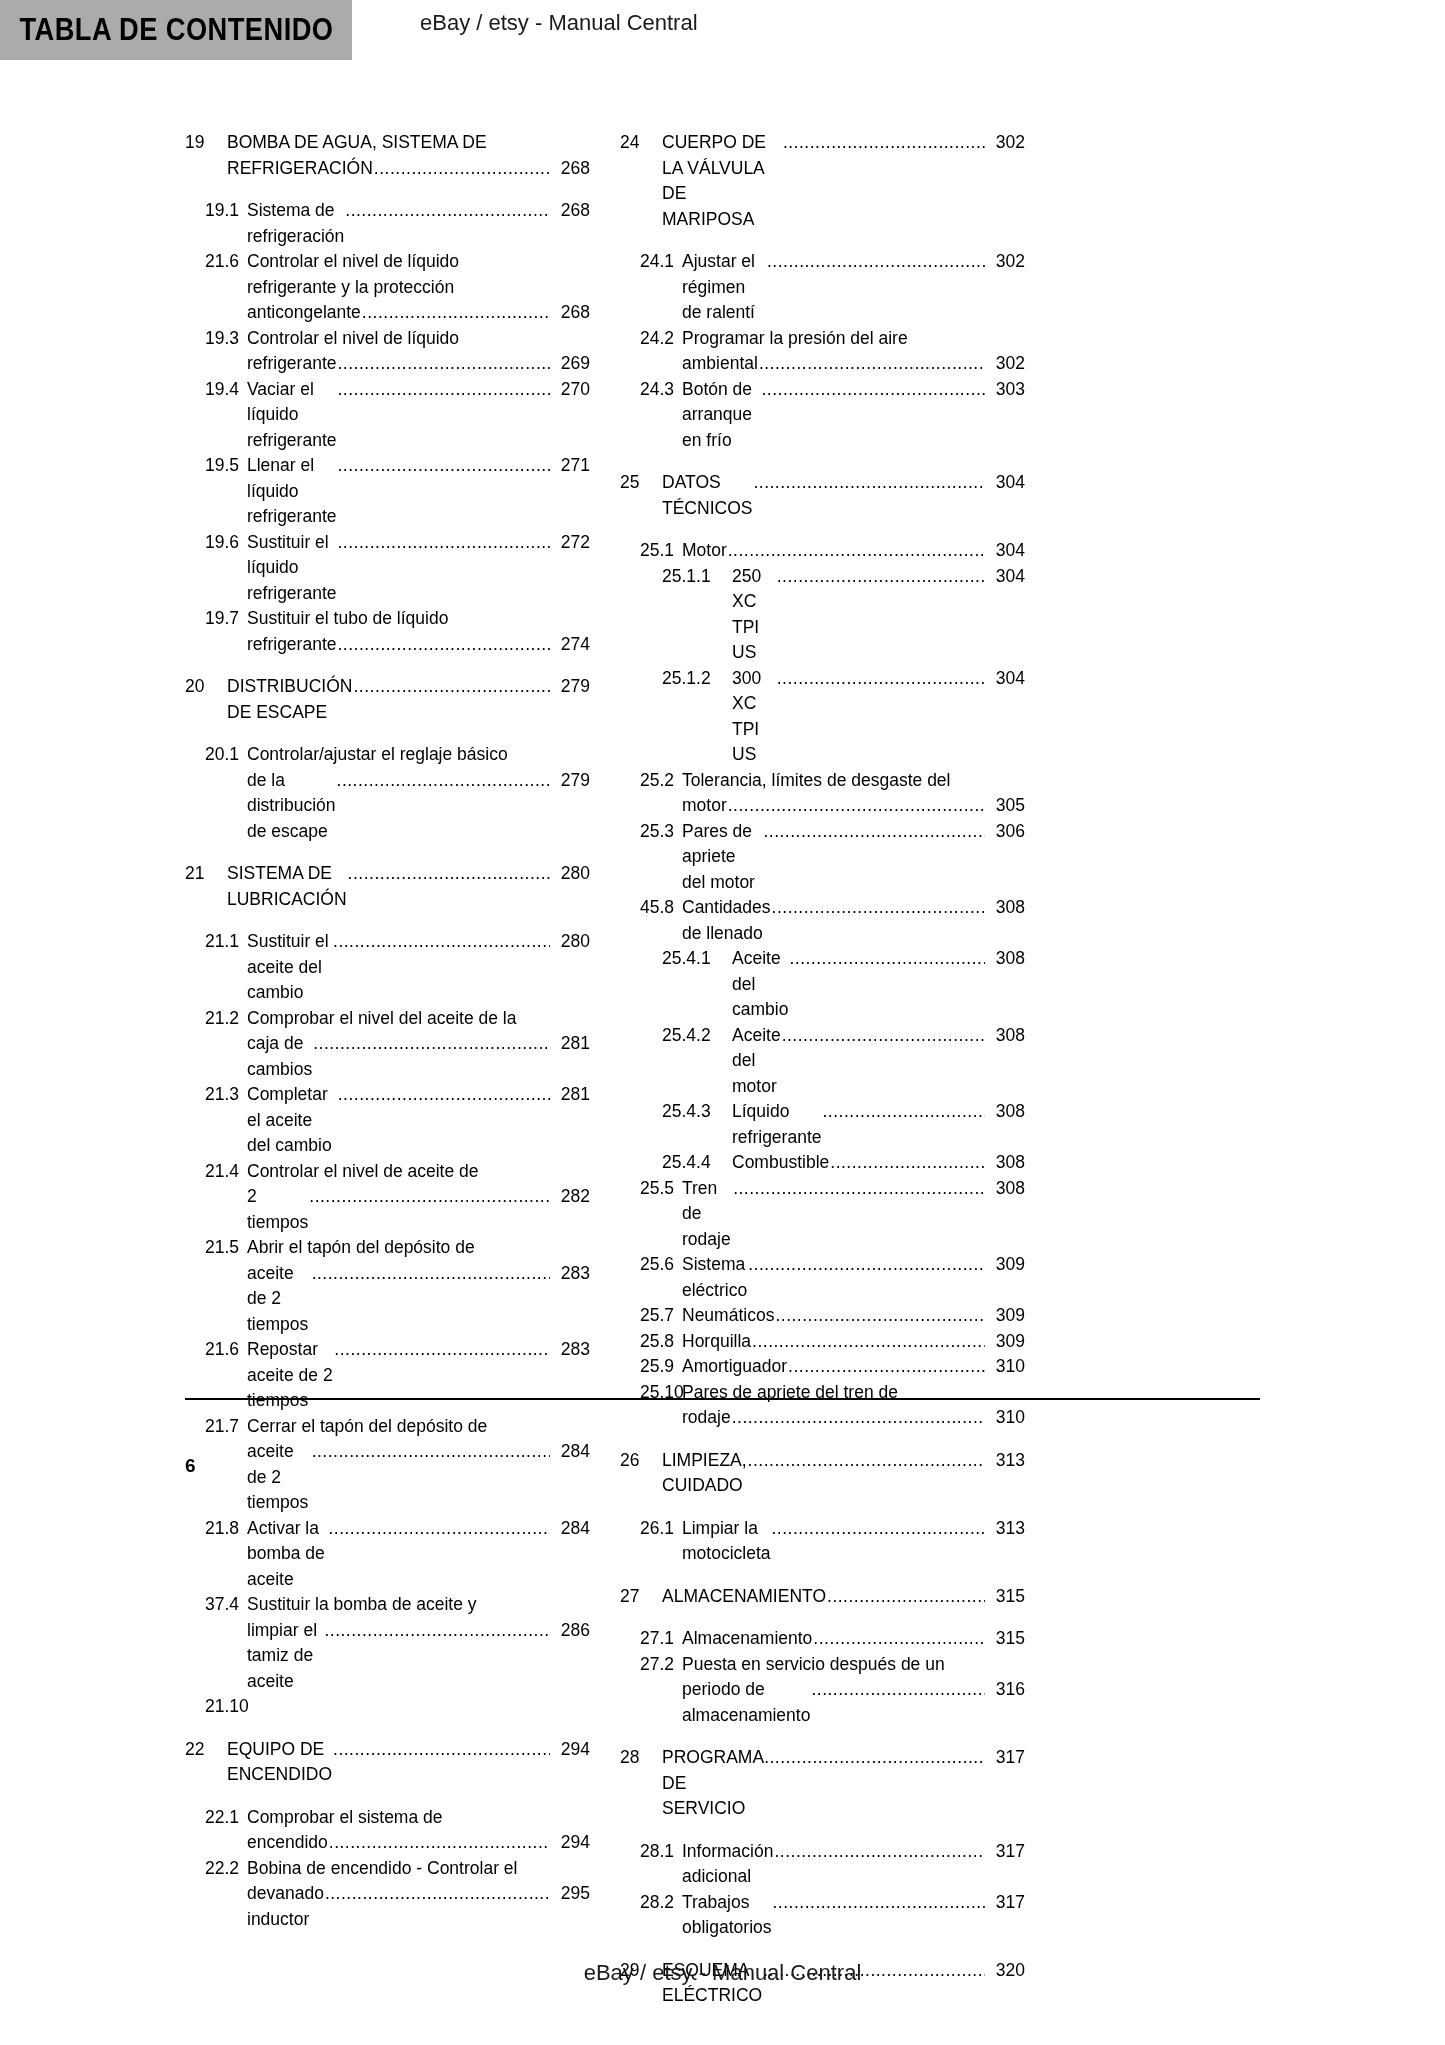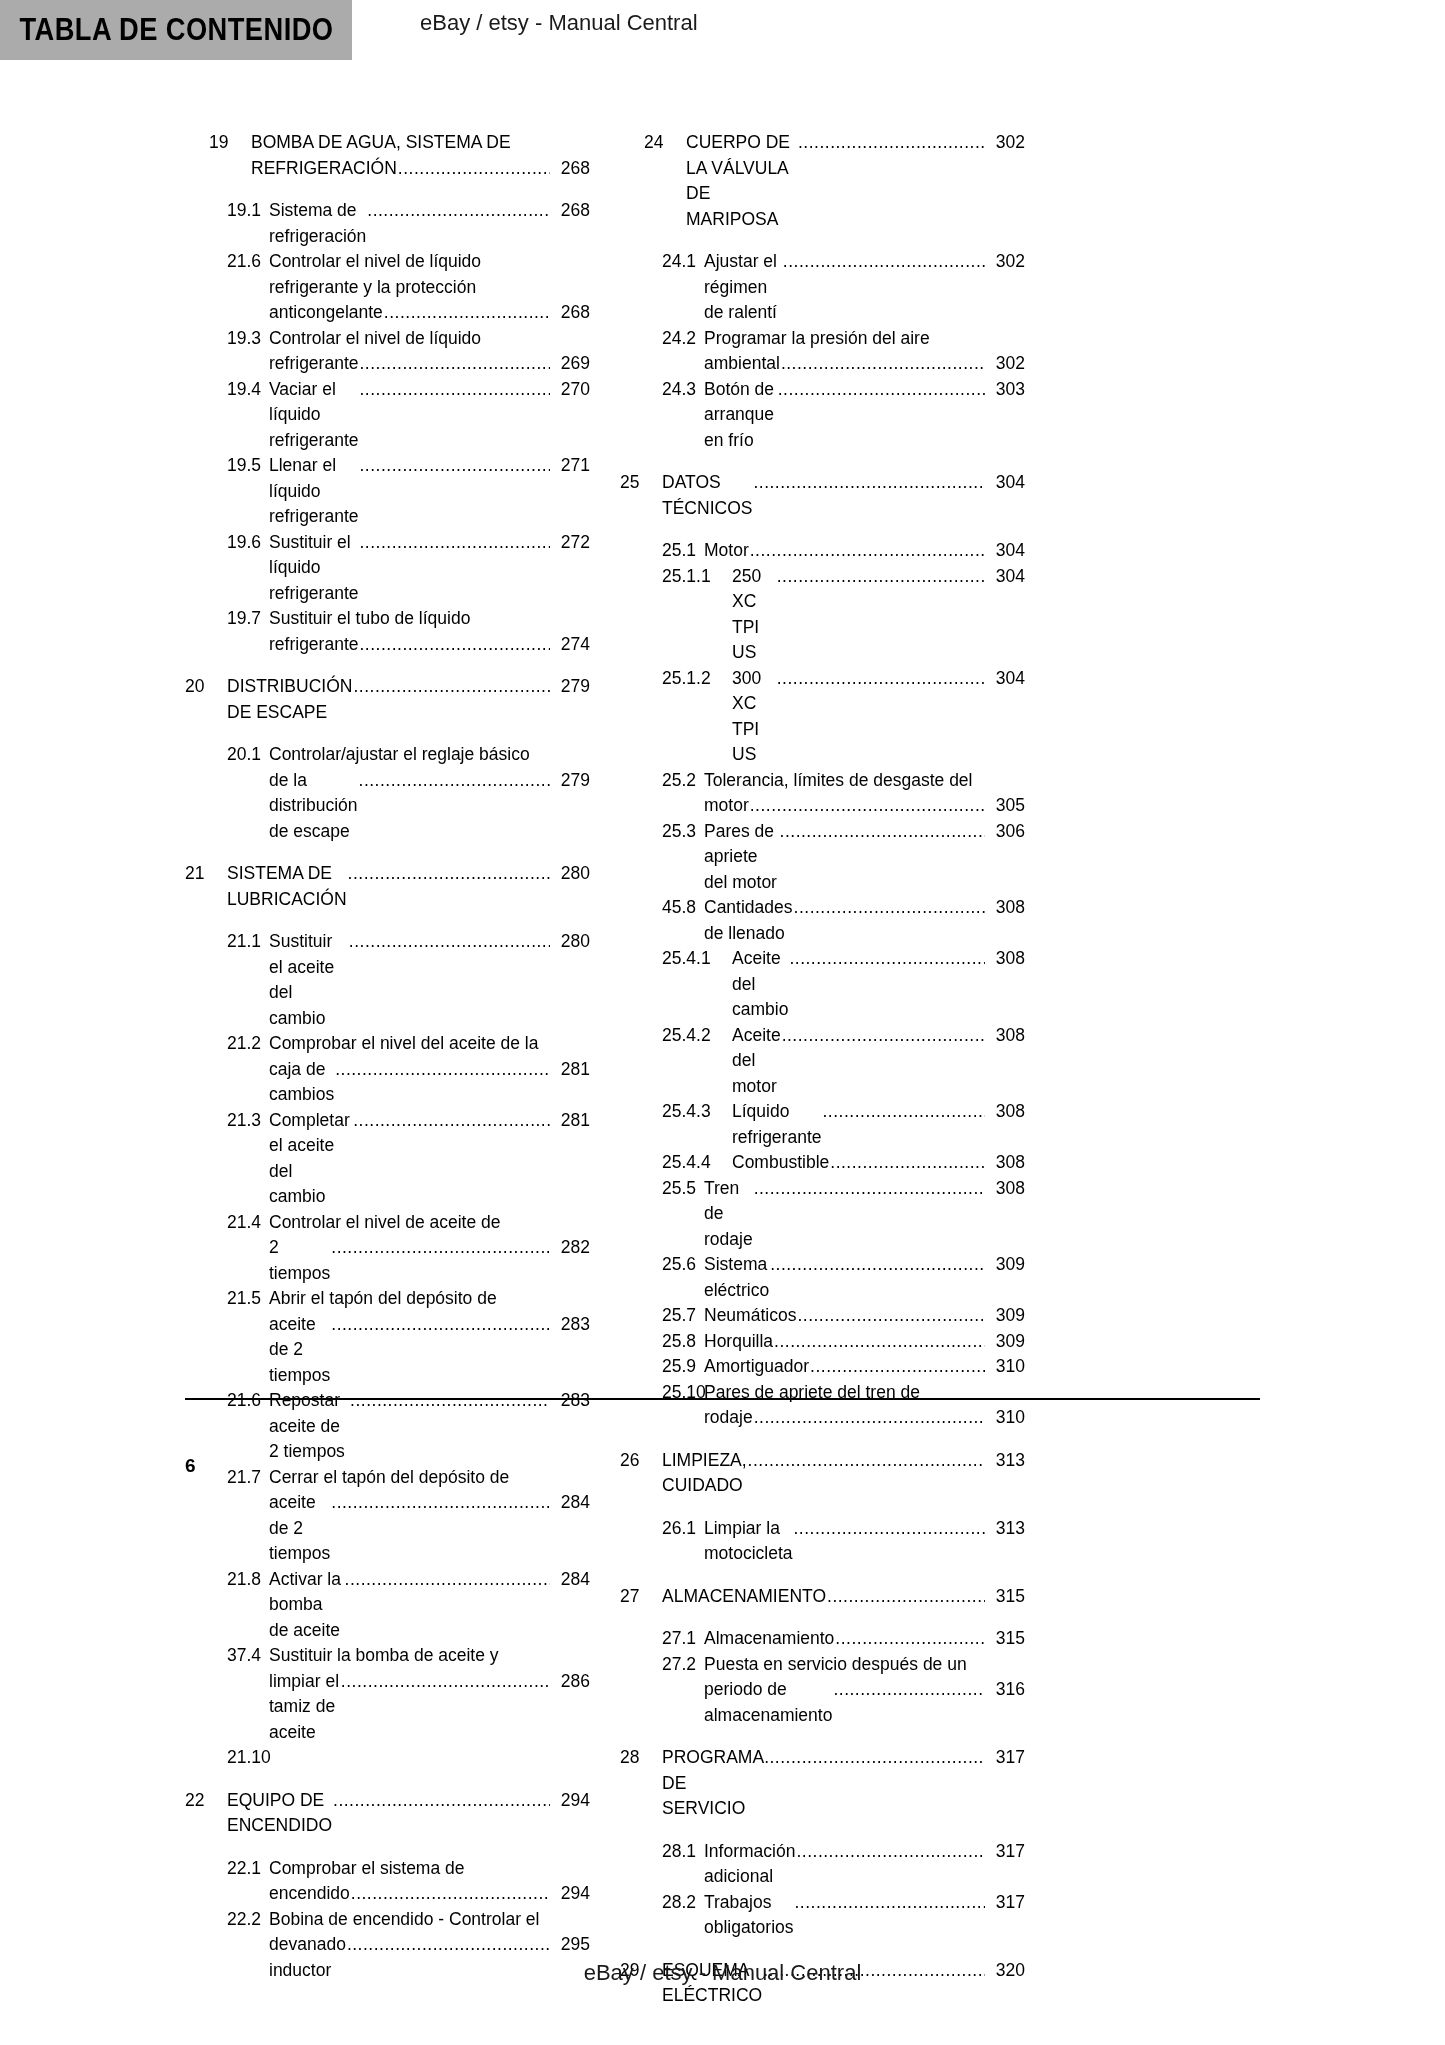--- a/index.html
+++ b/index.html
@@ -56,31 +56,31 @@
 
   
   .entry {
     display:flex;
     align-items:flex-start;
     font-size:17.5px;
     line-height:25.5px;
     color:#000;
   }
   .entry.chapter { margin-top:17px; }
-  .entry.chapter.first { margin-top:0;margin-left:24px; }
+  .entry.chapter.first { margin-top:0; }
   .entry.sub  { margin-top:0px; }
   .entry.sub.first-sub { margin-top:17px; }
 
   .num {
     flex:0 0 auto;
     text-align:left;
     white-space:nowrap;
   }
   .entry.chapter .num { width:42px; }
-  .entry.sub     .num { width:42px; margin-left:42px; }
+  .entry.sub     .num { width:42px; margin-left:20px; }
   .entry.sub.deep .num { width:70px; margin-left:42px; }
 
   .body-wrap {
     flex:1 1 auto;
     display:flex;
     min-width:0;
   }
   .entry.sub.deep .body-wrap { margin-left:-28px; padding-left:28px; }
 
   .title-block {

